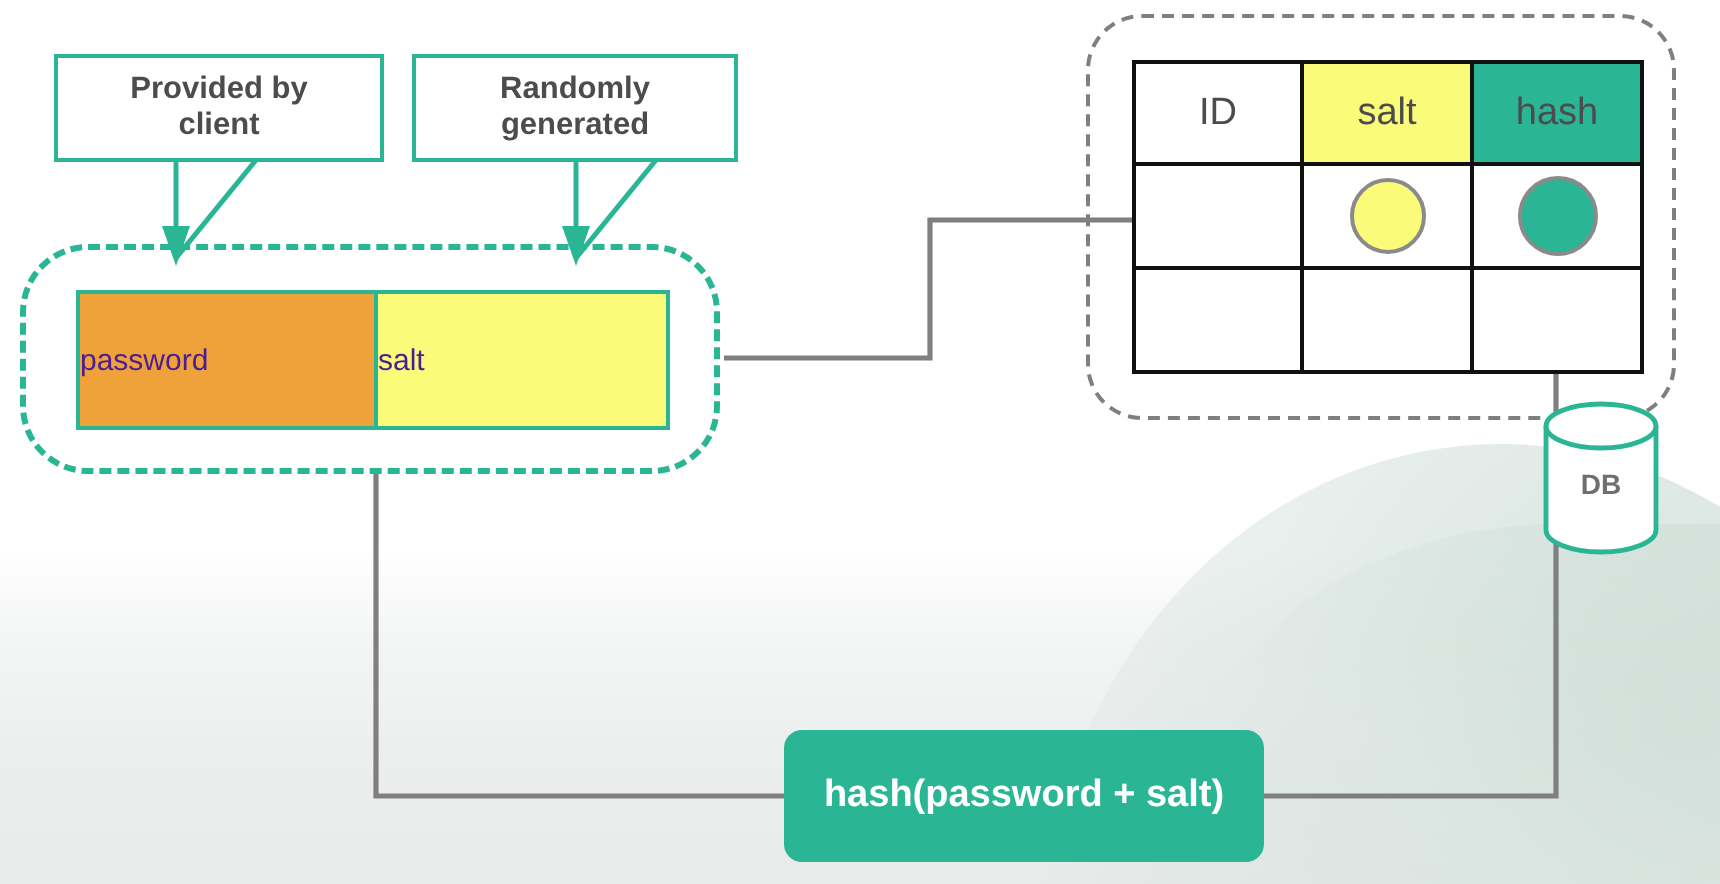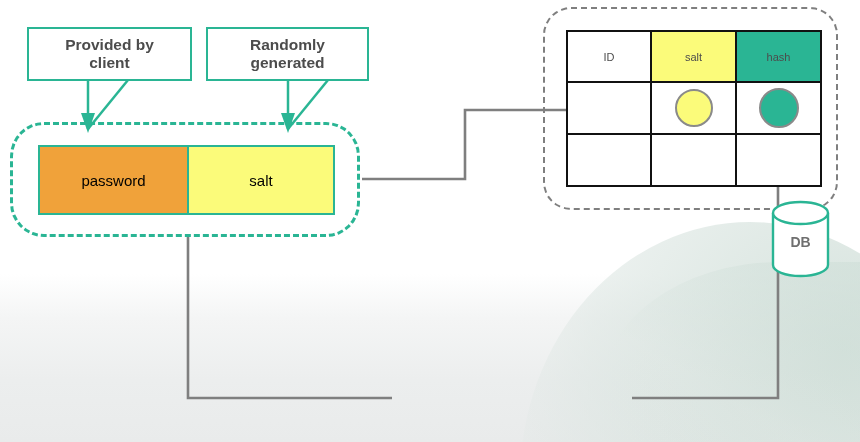--- a/index.html
+++ b/index.html
@@ -95,22 +95,21 @@
     left: 38px; top: 145px;
     width: 297px; height: 70px;
     display: flex;
     z-index: 4;
     box-sizing: border-box;
     border: 2px solid #2ab594;
   }
   #pwsalt .cell {
     display: flex;
     align-items: center;
-    justify-content: center;
-    color: #000000;
+    color: #4c1d95;
     font-size: 15px;
     box-sizing: border-box;
   }
   #pwsalt .cell.password {
     width: 150px;
     background: #f0a23a;
     border-right: 2px solid #2ab594;
   }
   #pwsalt .cell.salt {
     width: 145px;
@@ -134,21 +133,21 @@
     left: 566px; top: 30px;
     border-collapse: collapse;
     z-index: 4;
     background: #ffffff;
   }
   #db-table td {
     border: 2.5px solid #111111;
     box-sizing: border-box;
     text-align: center;
     vertical-align: middle;
-    font-size: 11px;
+    font-size: 19px;
     color: #4c4c4c;
     padding: 0;
   }
   #db-table .col-id   { width: 84px; }
   #db-table .col-salt { width: 85px; }
   #db-table .col-hash { width: 85px; }
   #db-table tr.header td { height: 51px; }
   #db-table tr.row     td { height: 52px; }
   #db-table td.h-salt { background: #fbfb7a; }
   #db-table td.h-hash { background: #2ab594; margin-left: 32px; }
@@ -302,14 +301,17 @@
     </table>
 
   <div id="db-cylinder">
     <svg width="59" height="78" viewBox="0 0 59 78">
       <path d="M 2 13 L 2 65 A 27.5 11 0 0 0 57 65 L 57 13" fill="#ffffff" stroke="#2ab594" stroke-width="2.4"></path>
       <ellipse cx="29.5" cy="13" rx="27.5" ry="11" fill="#ffffff" stroke="#2ab594" stroke-width="2.4"></ellipse>
     </svg>
     <div class="db-label">DB</div>
   </div>
 
+  <div id="hash-box">
+    <span>hash(password + salt)</span>
+  </div>
 
 </div>
 
 </body></html>

